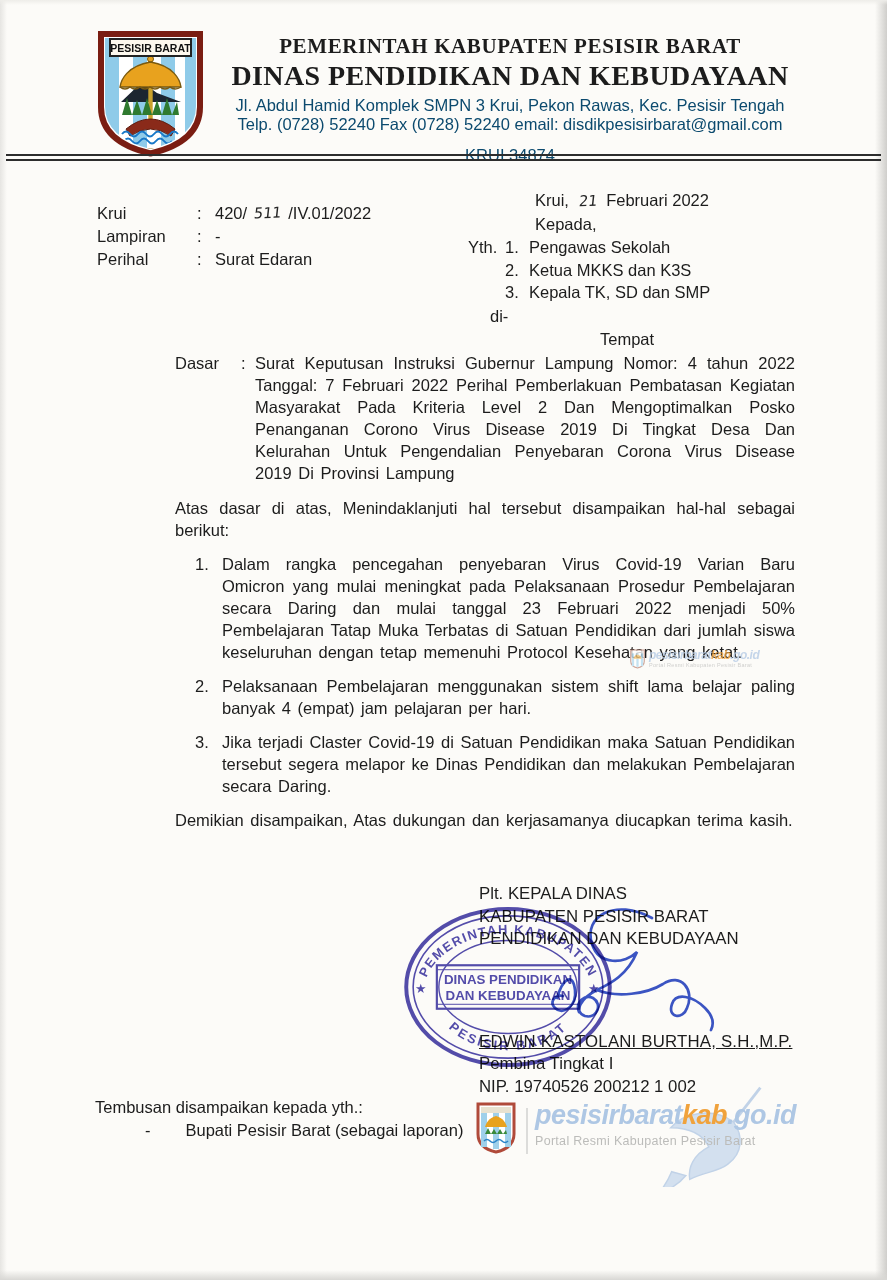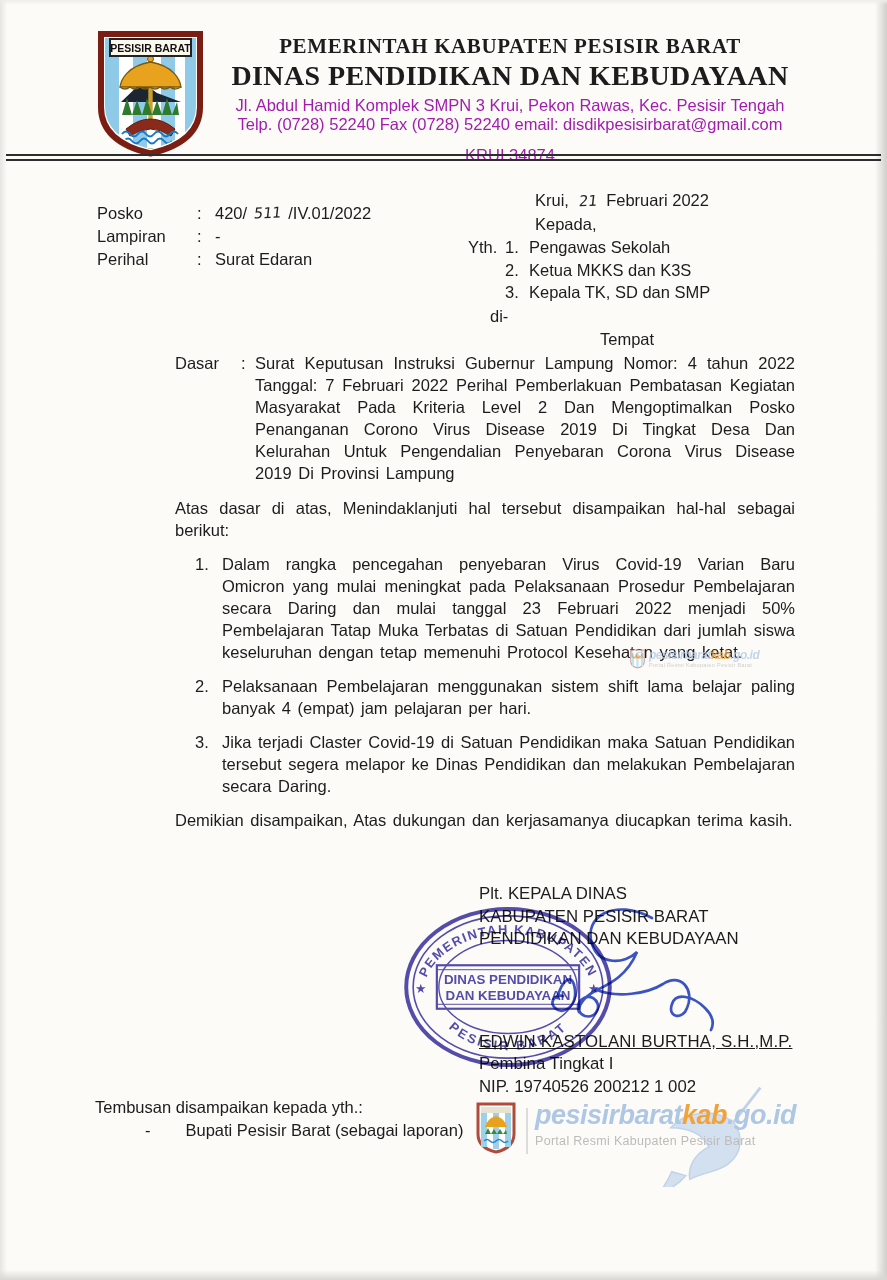--- a/index.html
+++ b/index.html
@@ -13,21 +13,21 @@
   .edge.right{top:0;bottom:0;right:0;width:12px;background:linear-gradient(to left,#cfcecb,rgba(252,251,248,0));}
   .edge.left{top:0;bottom:0;left:0;width:7px;background:linear-gradient(to right,#e6e5e2,rgba(252,251,248,0));}
   .edge.bottom{left:0;right:0;bottom:0;height:10px;background:linear-gradient(to top,#d8d7d4,rgba(252,251,248,0));}
   .edge.top{left:0;right:0;top:0;height:5px;background:linear-gradient(to bottom,#eeede9,rgba(252,251,248,0));}
 
   
   .logo{position:absolute; left:97px; top:30px; width:107px; height:127px;}
   .kop{position:absolute; left:180px; top:34px; width:660px; text-align:center;}
   .kop-gov{font-family:"Liberation Serif", serif; font-weight:bold; font-size:21px; letter-spacing:.6px;}
   .kop-dept{font-family:Liberation Serif, serif; font-weight:bold; font-size:28px; letter-spacing:.4px; margin-top:1px;}
-  .kop-addr{font-size:16.5px; margin-top:4px; color:#a21caf;}
+  .kop-addr{font-size:16.5px; margin-top:4px; color:#0c4a6e;}
   .kop-rule{position:absolute; top:154px; left:6px; right:6px; height:3px;
     border-top:2.5px solid #2d2d2d; border-bottom:2px solid #2d2d2d;}
 
   
   .meta-left{position:absolute; left:97px; top:202px; font-size:16.5px; line-height:23px;}
   .mrow{display:flex;}
   .mlabel{width:100px;}
   .mcolon{width:18px;}
   .hand{font-family:"DejaVu Sans Mono", monospace; display:inline-block;
     transform:skewX(-8deg) rotate(-2deg); font-size:15px; color:#262626;}
@@ -127,21 +127,21 @@
     <div class="kop-gov">PEMERINTAH KABUPATEN PESISIR BARAT</div>
     <div class="kop-dept">DINAS PENDIDIKAN DAN KEBUDAYAAN</div>
     <div class="kop-addr">Jl. Abdul Hamid Komplek SMPN 3 Krui, Pekon Rawas, Kec. Pesisir Tengah</div>
     <div class="kop-addr" style="margin-top:0;">Telp. (0728) 52240 Fax (0728) 52240 email: disdikpesisirbarat@gmail.com</div>
     <div class="kop-addr" style="margin-top:12px;">KRUI 34874</div>
   </div>
   <div class="kop-rule"></div>
 
   <div class="meta-left">
     <div class="mrow">
-      <span class="mlabel">Posko</span>
+      <span class="mlabel">Krui</span>
       <span class="mcolon">:</span>
       <span>420/</span>
       <span class="hand" style="margin:0 7px;">511</span>
       <span>/IV.01/2022</span>
     </div>
     <div class="mrow">
       <span class="mlabel">Lampiran</span>
       <span class="mcolon">:</span>
       <span>-</span>
     </div>

